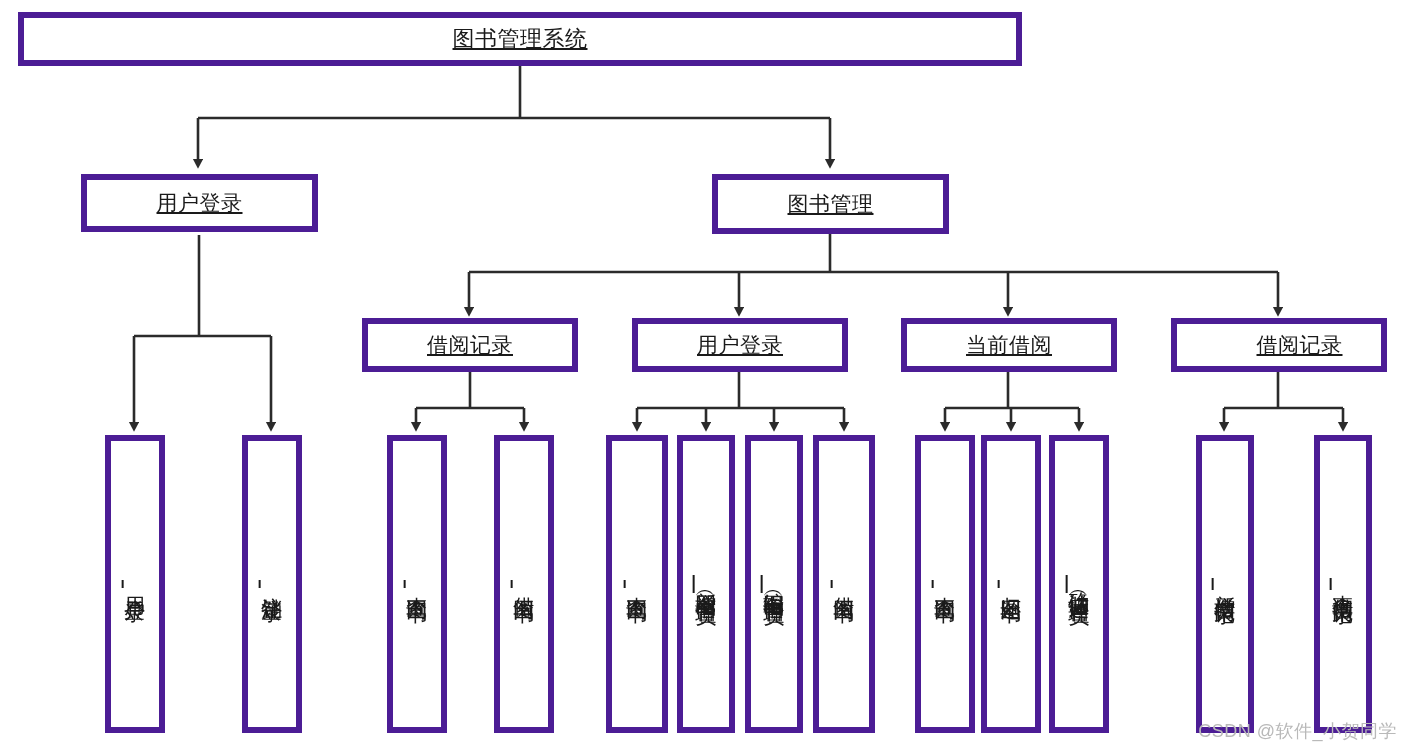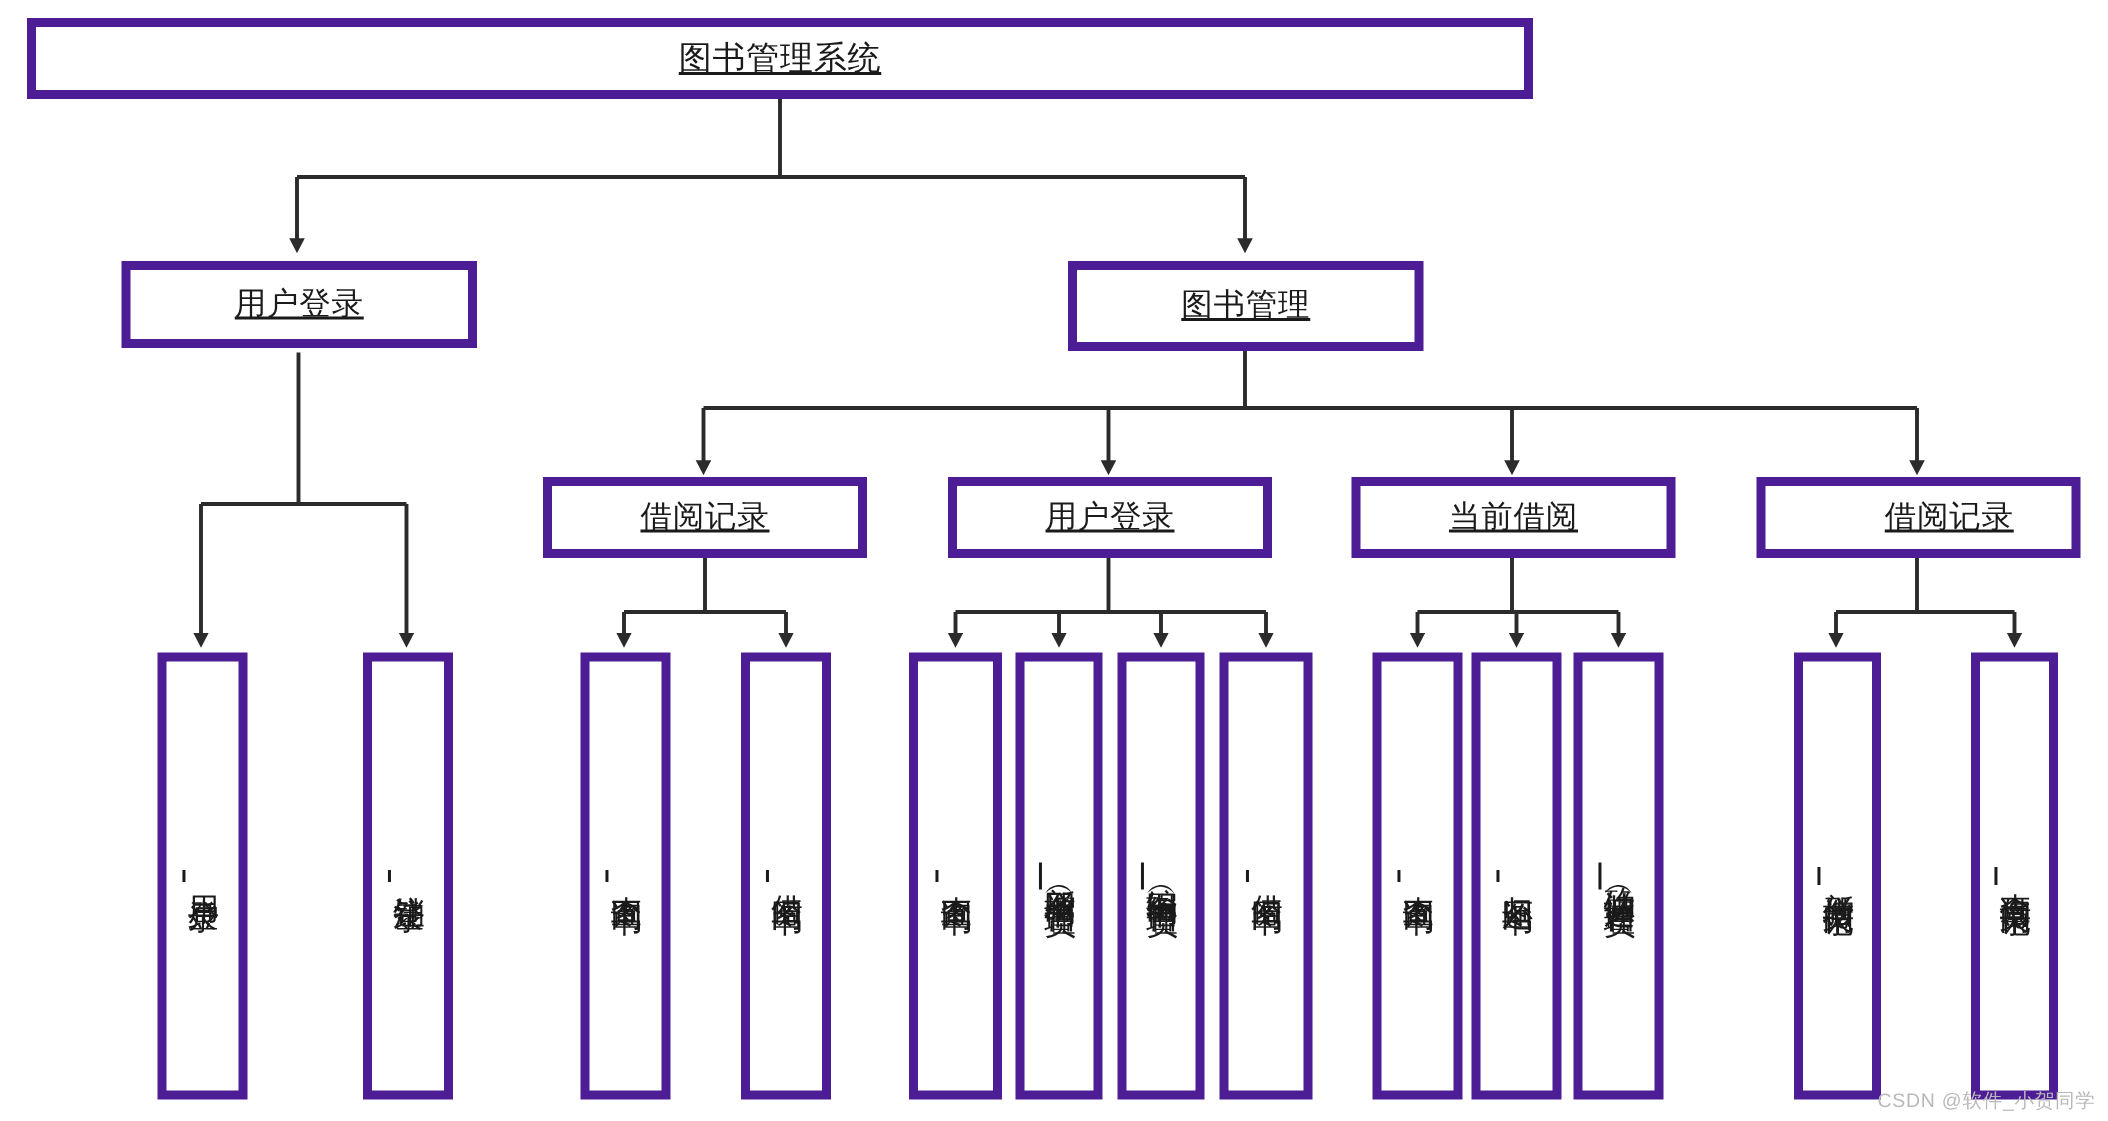--- a/index.html
+++ b/index.html
@@ -59,21 +59,21 @@
     text-orientation: upright;
     font-size: 21px;
     line-height: 1.3;
     letter-spacing: 2px;
     max-height: 268px;
   }
   .watermark {
     position: absolute;
     right: 8px;
     bottom: 4px;
-    font-size: 13px;
+    font-size: 18px;
     color: #b9b9b9;
     white-space: nowrap;
     letter-spacing: 0.5px;
   }
 </style>
 </head>
 <body>
 
 <div id="canvas">
 

